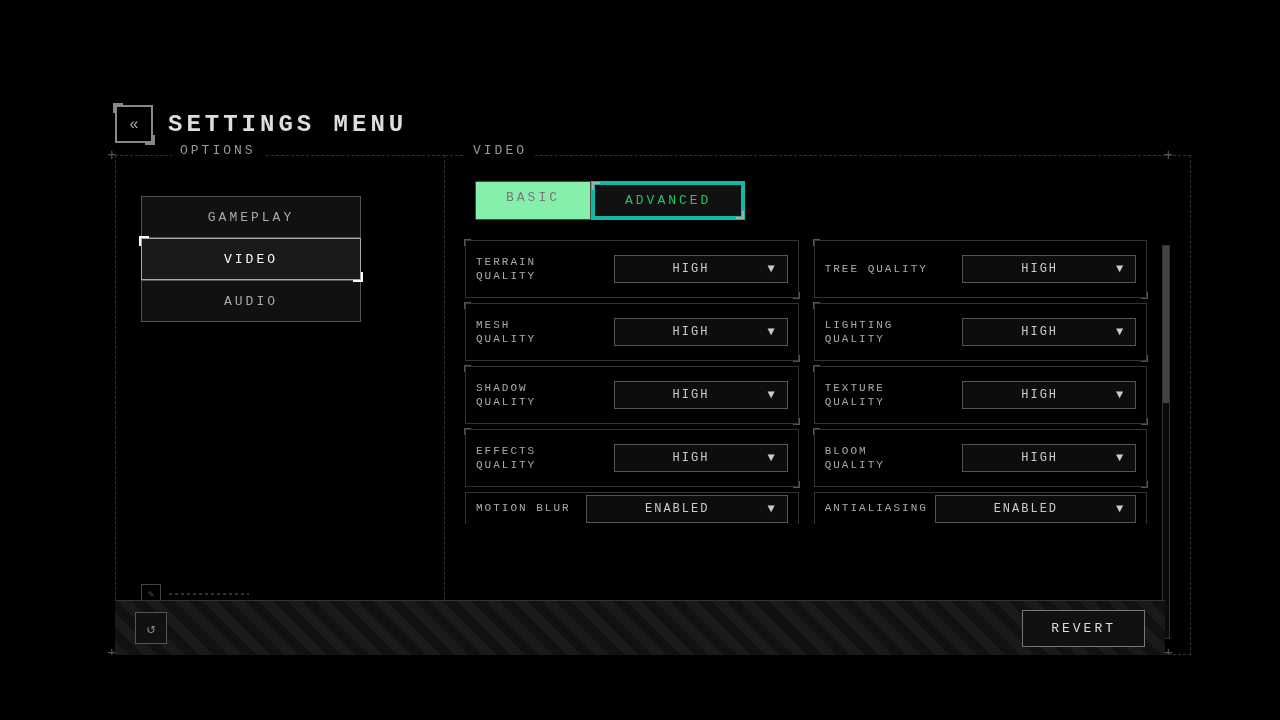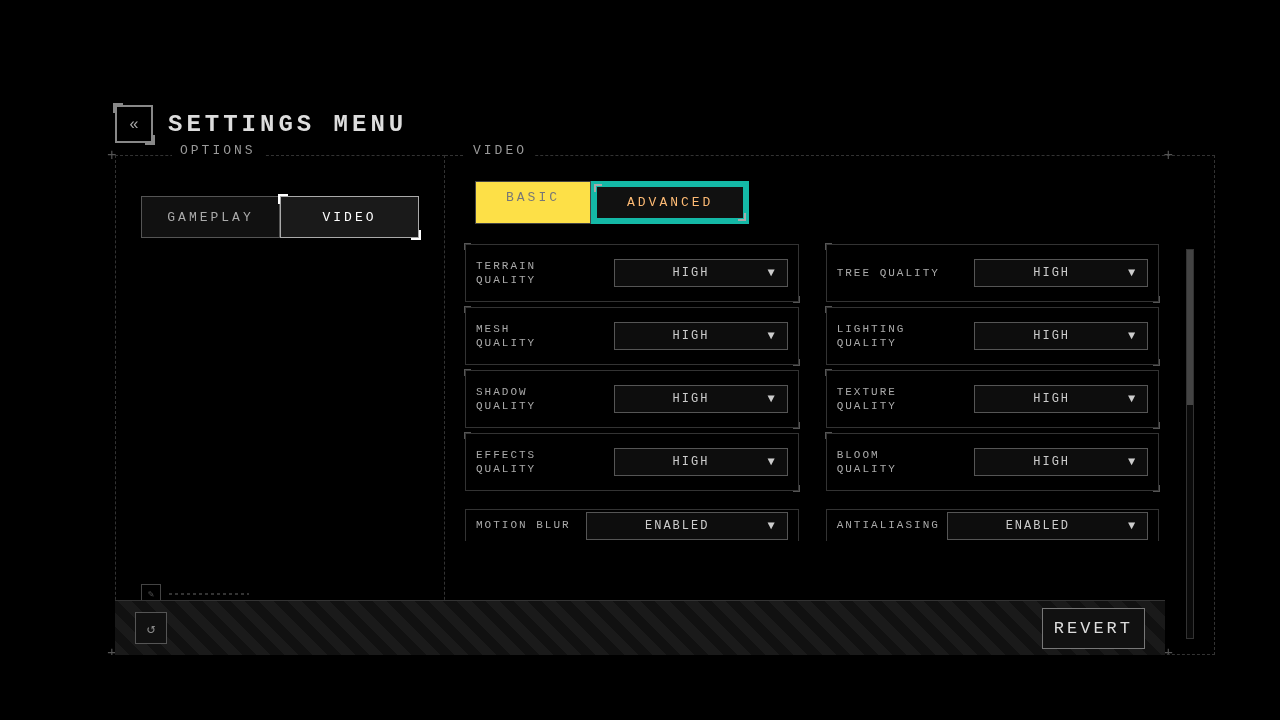--- a/index.html
+++ b/index.html
@@ -138,21 +138,21 @@
       padding: 0 8px;
       font-size: 13px;
       letter-spacing: 3px;
       color: #999;
       text-transform: uppercase;
       margin-left: 36px;
     }
 
     .nav-buttons {
       display: flex;
-      flex-direction: row;
+      flex-direction: column;
       align-items: flex-start;
       padding: 40px 25px 20px;
       gap: 0;
     }
 
     .nav-btn {
       width: 220px;
       height: 42px;
       border: 1px solid #555;
       background: #111;
@@ -250,28 +250,28 @@
     }
 
     .tab {
       padding: 8px 30px;
       font-family: 'Courier New', Courier, monospace;
       font-size: 13px;
       letter-spacing: 3px;
       text-transform: uppercase;
       cursor: pointer;
       border: 1px solid #444;
-      background: #fde047;
+      background: #86efac;
       color: #777;
     }
 
     .tab.active {
-      border: 6px solid #14b8a6;
+      border: 4px solid #14b8a6;
       background: #111;
-      color: #fdba74;
+      color: #22c55e;
       position: relative;
     }
     .tab.active::before {
       content: '';
       position: absolute;
       top: -3px; left: -3px;
       width: 6px; height: 6px;
       border-top: 2px solid #aaa;
       border-left: 2px solid #aaa;
     }
@@ -282,21 +282,21 @@
       width: 6px; height: 6px;
       border-bottom: 2px solid #aaa;
       border-right: 2px solid #aaa;
     }
 
     
     .settings-area {
       flex: 1;
       padding: 10px 20px;
       display: flex;
-      gap: 27px;
+      gap: 15px;
       overflow: hidden;
       position: relative;
     }
 
     .settings-column {
       flex: 1;
       display: flex;
       flex-direction: column;
       gap: 5px;
     }
@@ -386,21 +386,20 @@
     .setting-row-partial {
       border: 1px solid #333;
       border-bottom: none;
       padding: 8px 10px;
       display: flex;
       align-items: center;
       justify-content: space-between;
       height: 32px;
       overflow: hidden;
       position: relative;
-      margin-top: 13px;
     }
     .setting-row-partial::before {
       content: '';
       position: absolute;
       top: -2px; left: -2px;
       width: 6px; height: 6px;
       border-top: 1px solid #555;
       border-left: 1px solid #555;
     }
 
@@ -441,26 +440,26 @@
       background: #111;
       display: flex;
       align-items: center;
       justify-content: center;
       cursor: pointer;
       font-size: 14px;
       color: #888;
     }
 
     .action-btn {
-      padding: 10px 11px;
+      padding: 10px 28px;
       border: 1px solid #777;
       background: #111;
       color: #ddd;
       font-family: 'Courier New', Courier, monospace;
-      font-size: 17px;
+      font-size: 13px;
       letter-spacing: 3px;
       text-transform: uppercase;
       cursor: pointer;
     }
   </style>
 </head>
 <body>
 
 <div class="top-bar"></div>
 <div class="bottom-bar"></div>
@@ -475,20 +474,21 @@
 <div class="main-container">
   <span class="corner-bottom-left">+</span>
   <span class="corner-bottom-right">+</span>
 
   <div class="left-panel">
     <span class="panel-label">OPTIONS</span>
 
     <div class="nav-buttons">
       <button class="nav-btn">GAMEPLAY</button>
       <button class="nav-btn active">VIDEO</button>
+      <button class="nav-btn">AUDIO</button>
     </div>
 
     <div class="deco-bottom">
       <div class="deco-icon">✎</div>
       <div class="deco-line"></div>
     </div>
   </div>
 
   <div class="right-panel">
     <span class="video-panel-label">VIDEO</span>

